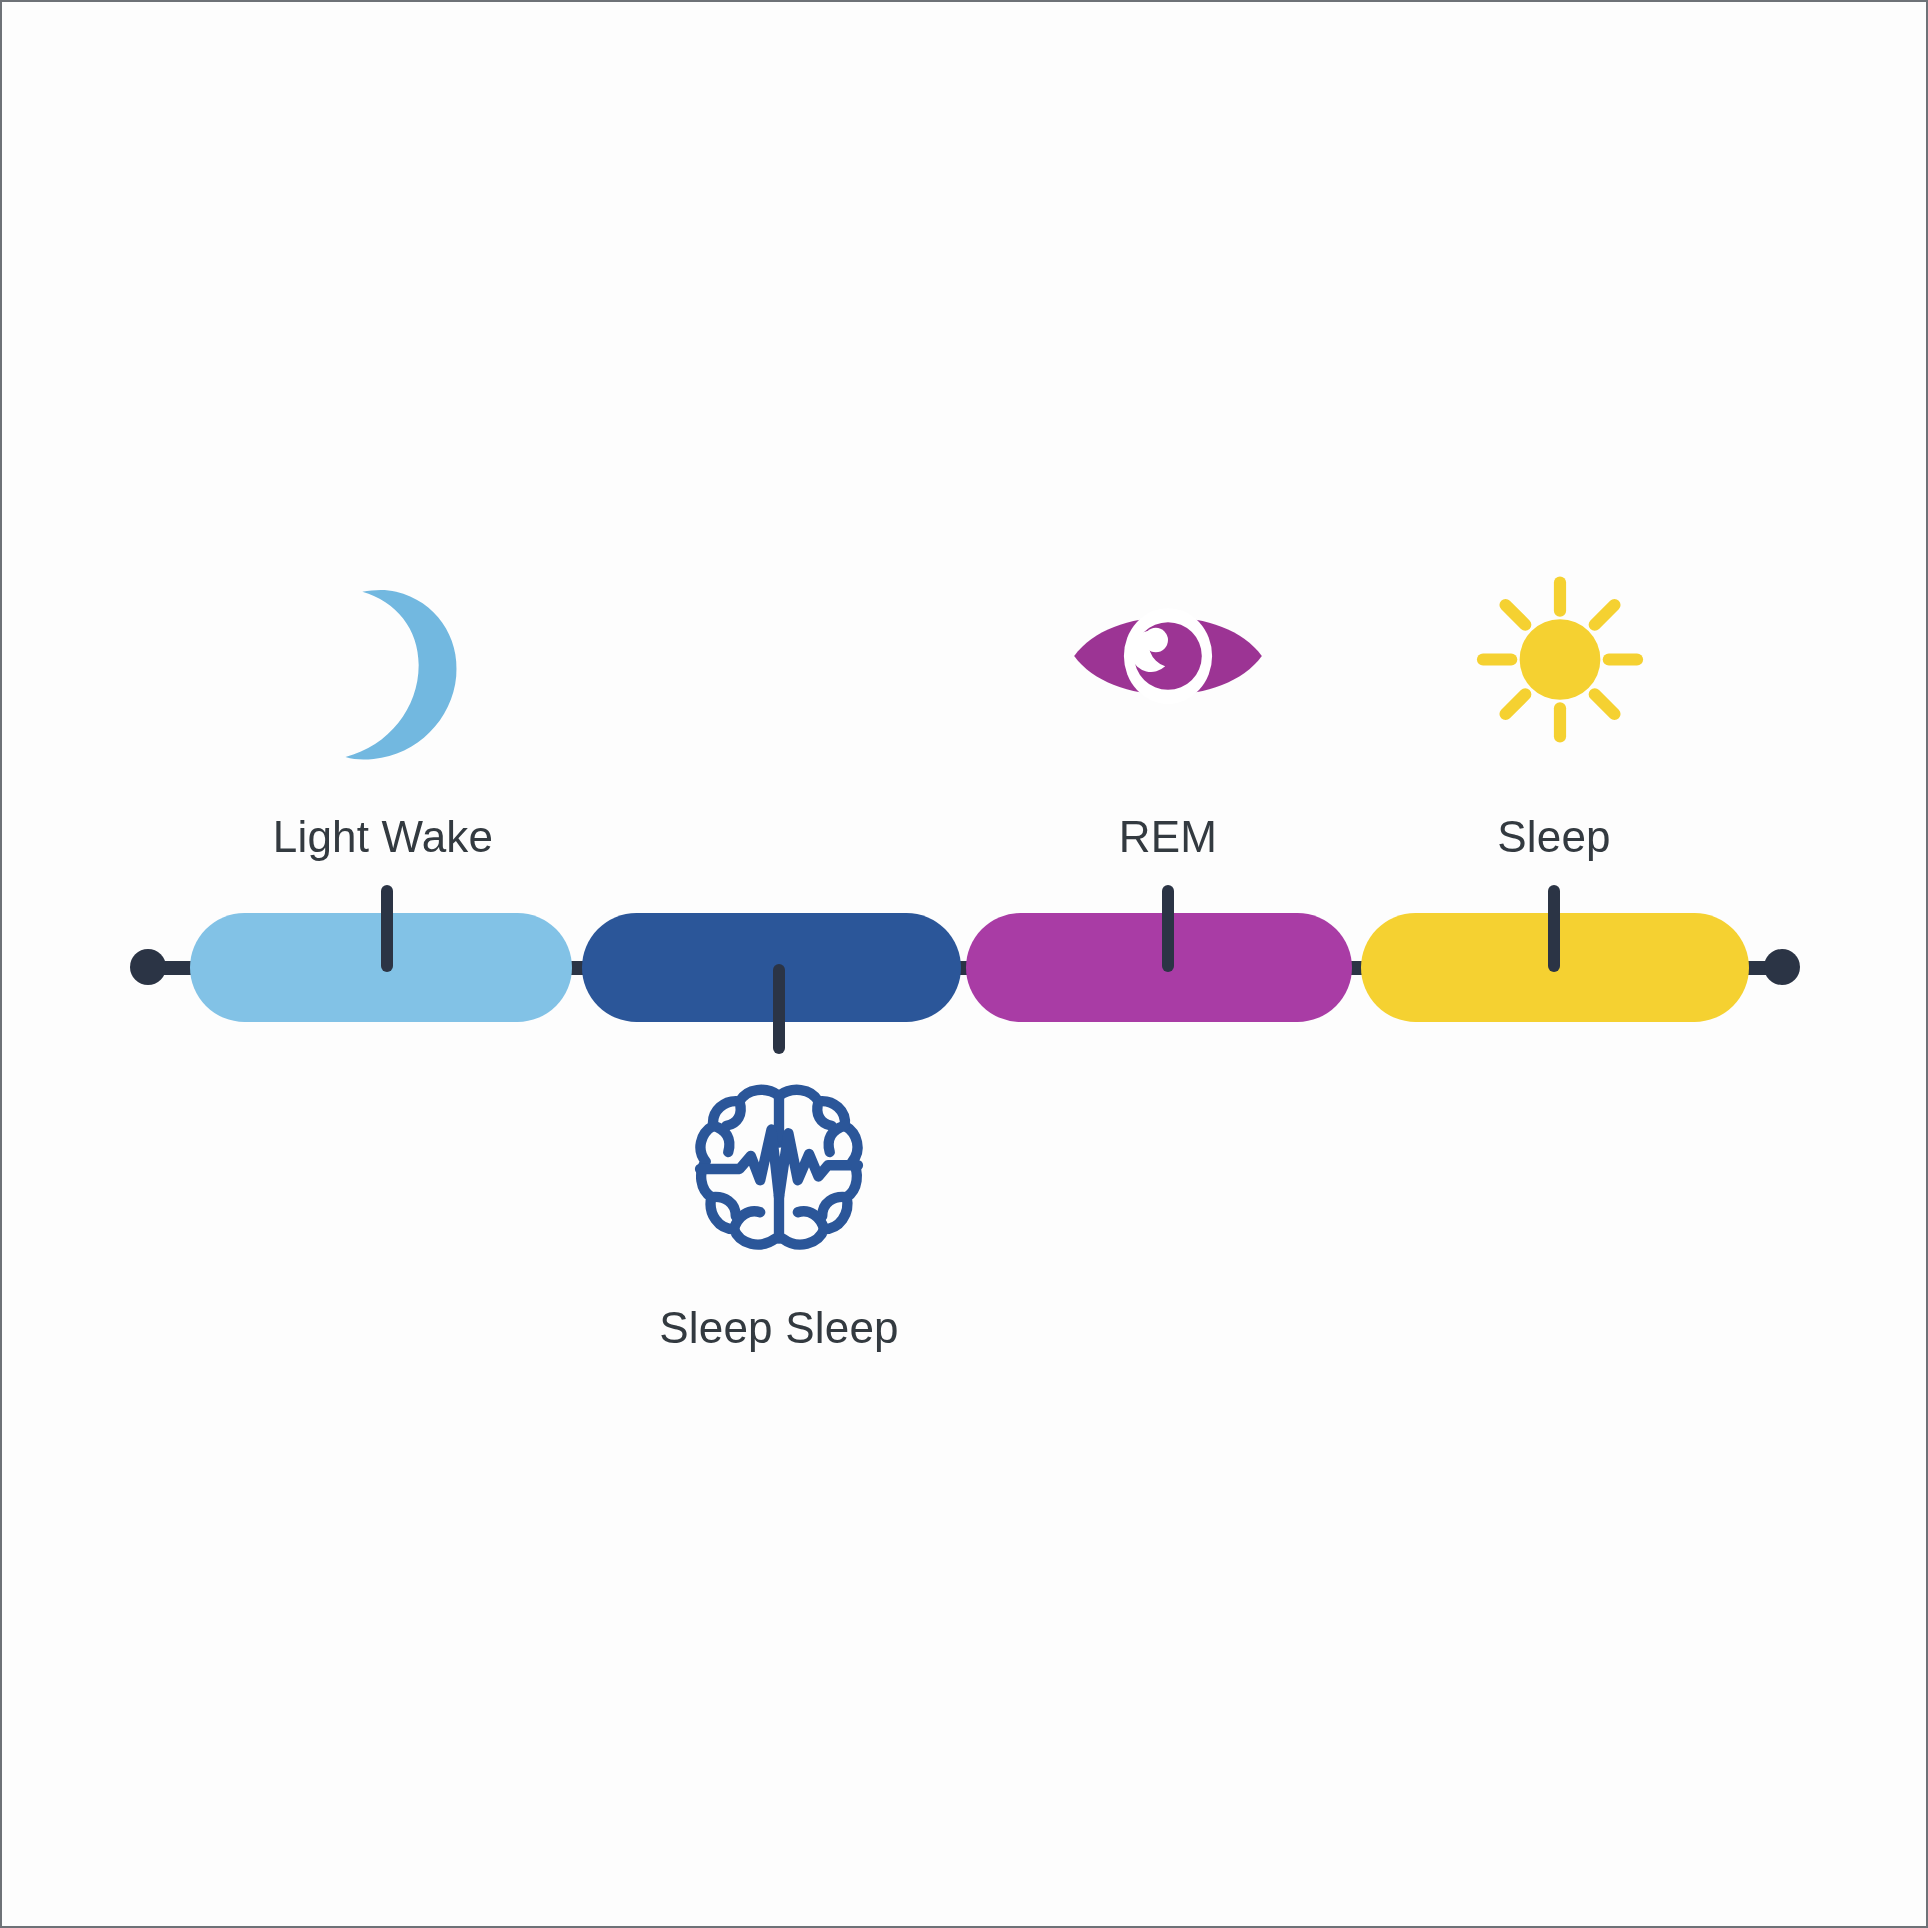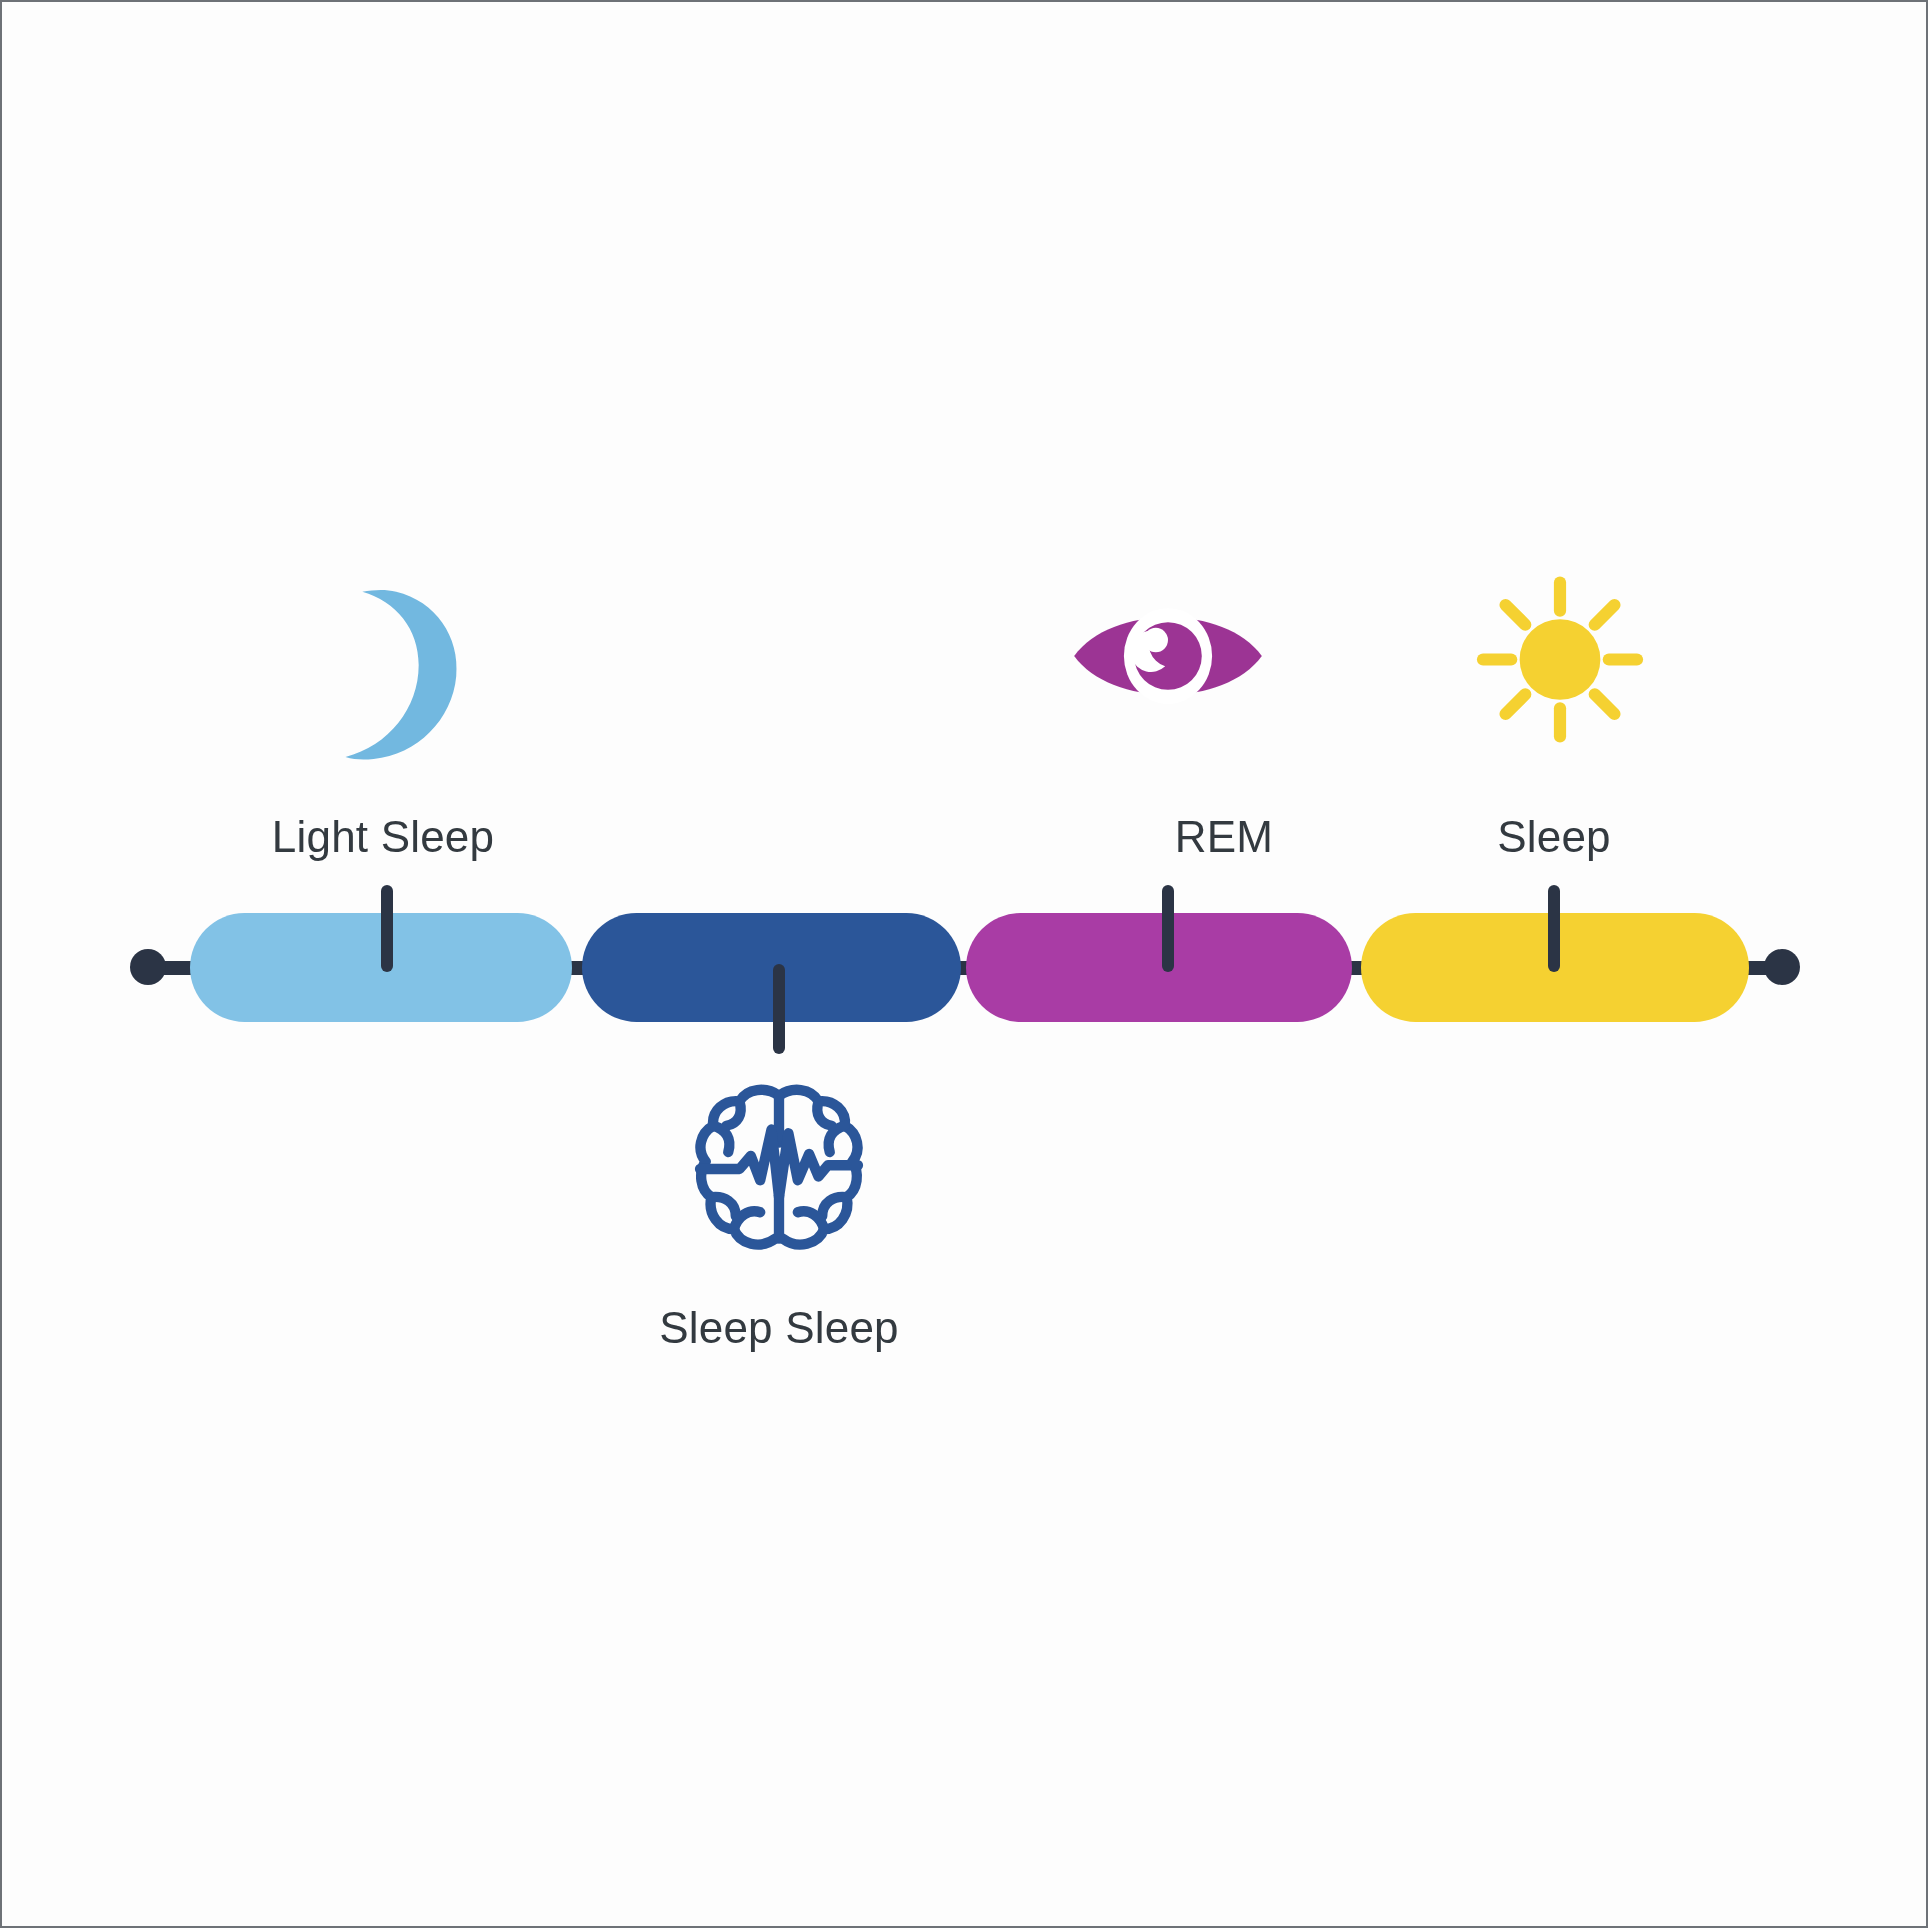--- a/index.html
+++ b/index.html
@@ -167,22 +167,22 @@
   <div class="bar" style="left:188px; width:382px; background:#82c2e6;"></div>
   <div class="bar" style="left:580px; width:379px; background:#2b5699;"></div>
   <div class="bar" style="left:964px; width:386px; background:#a93ca5;"></div>
   <div class="bar" style="left:1359px; width:388px; background:#f5d131;"></div>
 
   <div class="tick up" style="left:379px;"></div>
   <div class="tick down" style="left:771px;"></div>
   <div class="tick up" style="left:1160px;"></div>
   <div class="tick up" style="left:1546px;"></div>
 
-  <div class="phase-label label-above" style="left:381px;">Light Sleep</div>
+  <div class="phase-label label-above" style="left:381px;">Light Wake</div>
 
   <div class="phase-label label-below" style="left:777px;">Sleep Sleep</div>
 
-  <div class="phase-label label-above" style="left:1222px;">REM</div>
+  <div class="phase-label label-above" style="left:1166px;">REM</div>
 
   <div class="phase-label label-above" style="left:1552px;">Sleep</div>
 
 </div>
 
 
 </body></html>

